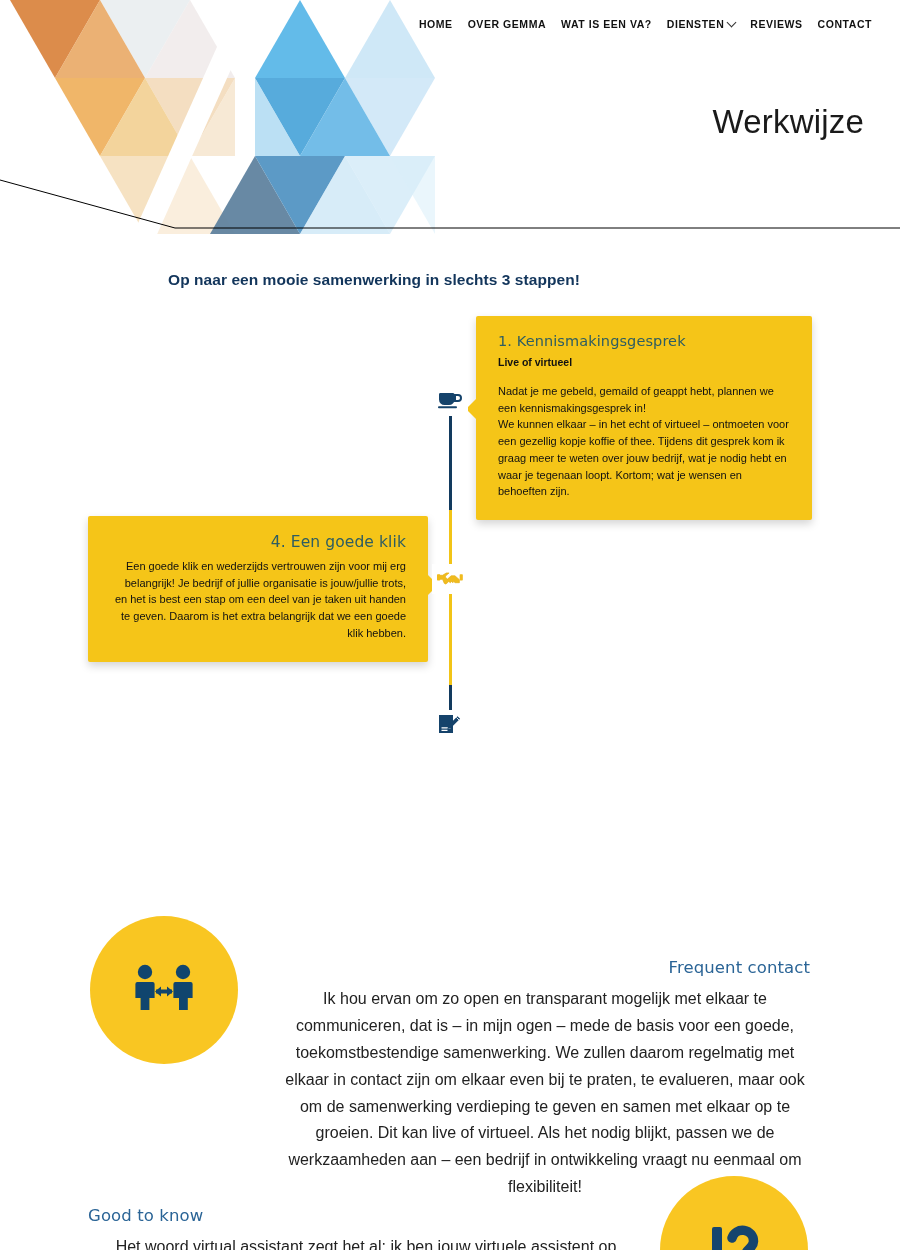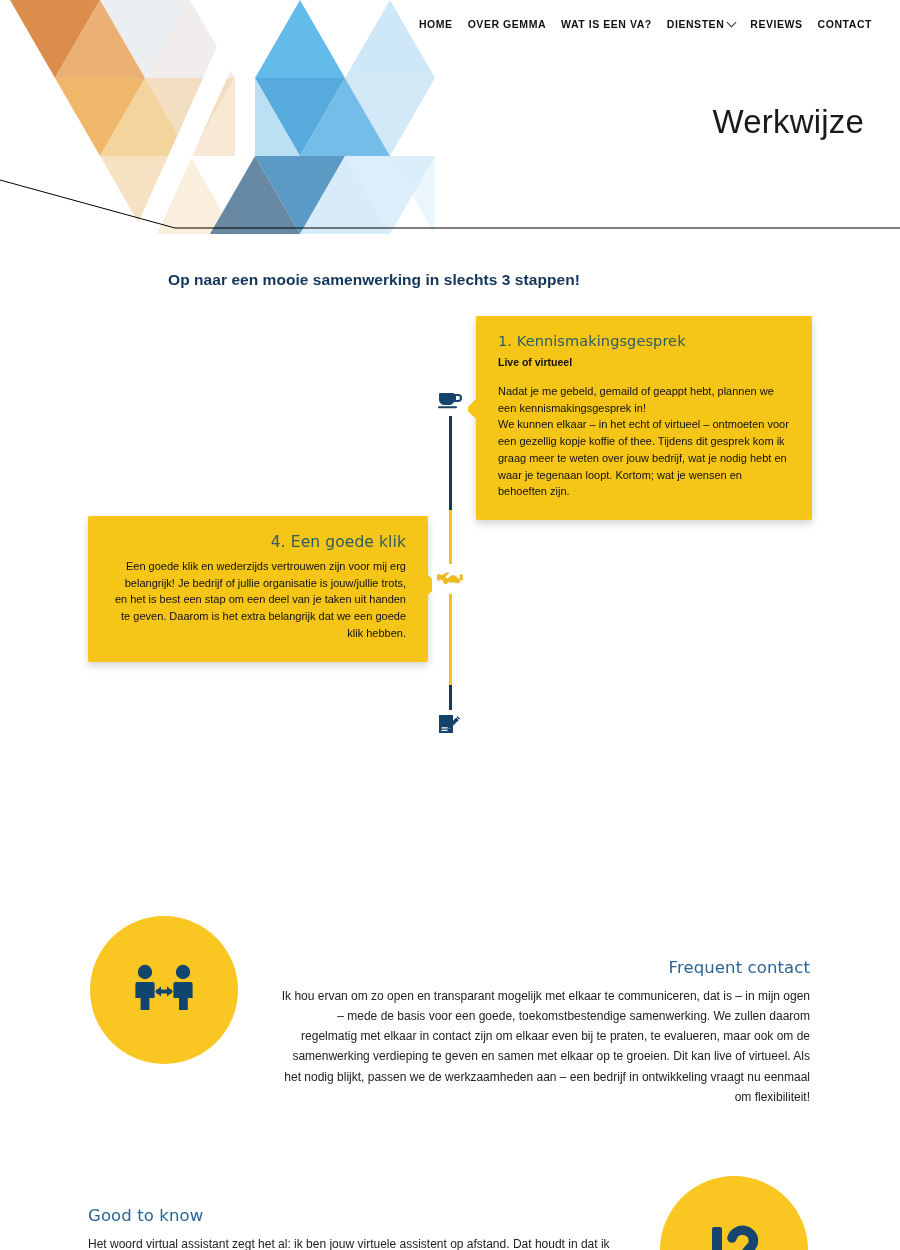--- a/index.html
+++ b/index.html
@@ -188,23 +188,24 @@
   }
   .feat-text h2 {
     font-size: 16.5px;
     font-weight: 400;
     color: #2a6496;
     font-family: "DejaVu Sans", sans-serif;
     margin-bottom: 9px;
     letter-spacing: 0.1px;
   }
   .feat-text p {
-    font-size: 12px;
+    font-size: 16px;
     line-height: 1.68;
     color: #222222;
+    text-align: center;
   }
 
   #feat-contact { top: 916px; }
   #feat-contact .circle { left: 90px; top: 0; }
   #feat-contact .feat-text { left: 280px; top: 14px; width: 530px; text-align: right; }
 
   #feat-know { top: 1176px; }
   #feat-know .circle { left: 660px; top: 0; }
   #feat-know .feat-text { left: 88px; top: 2px; width: 556px; text-align: left; }
 </style>

